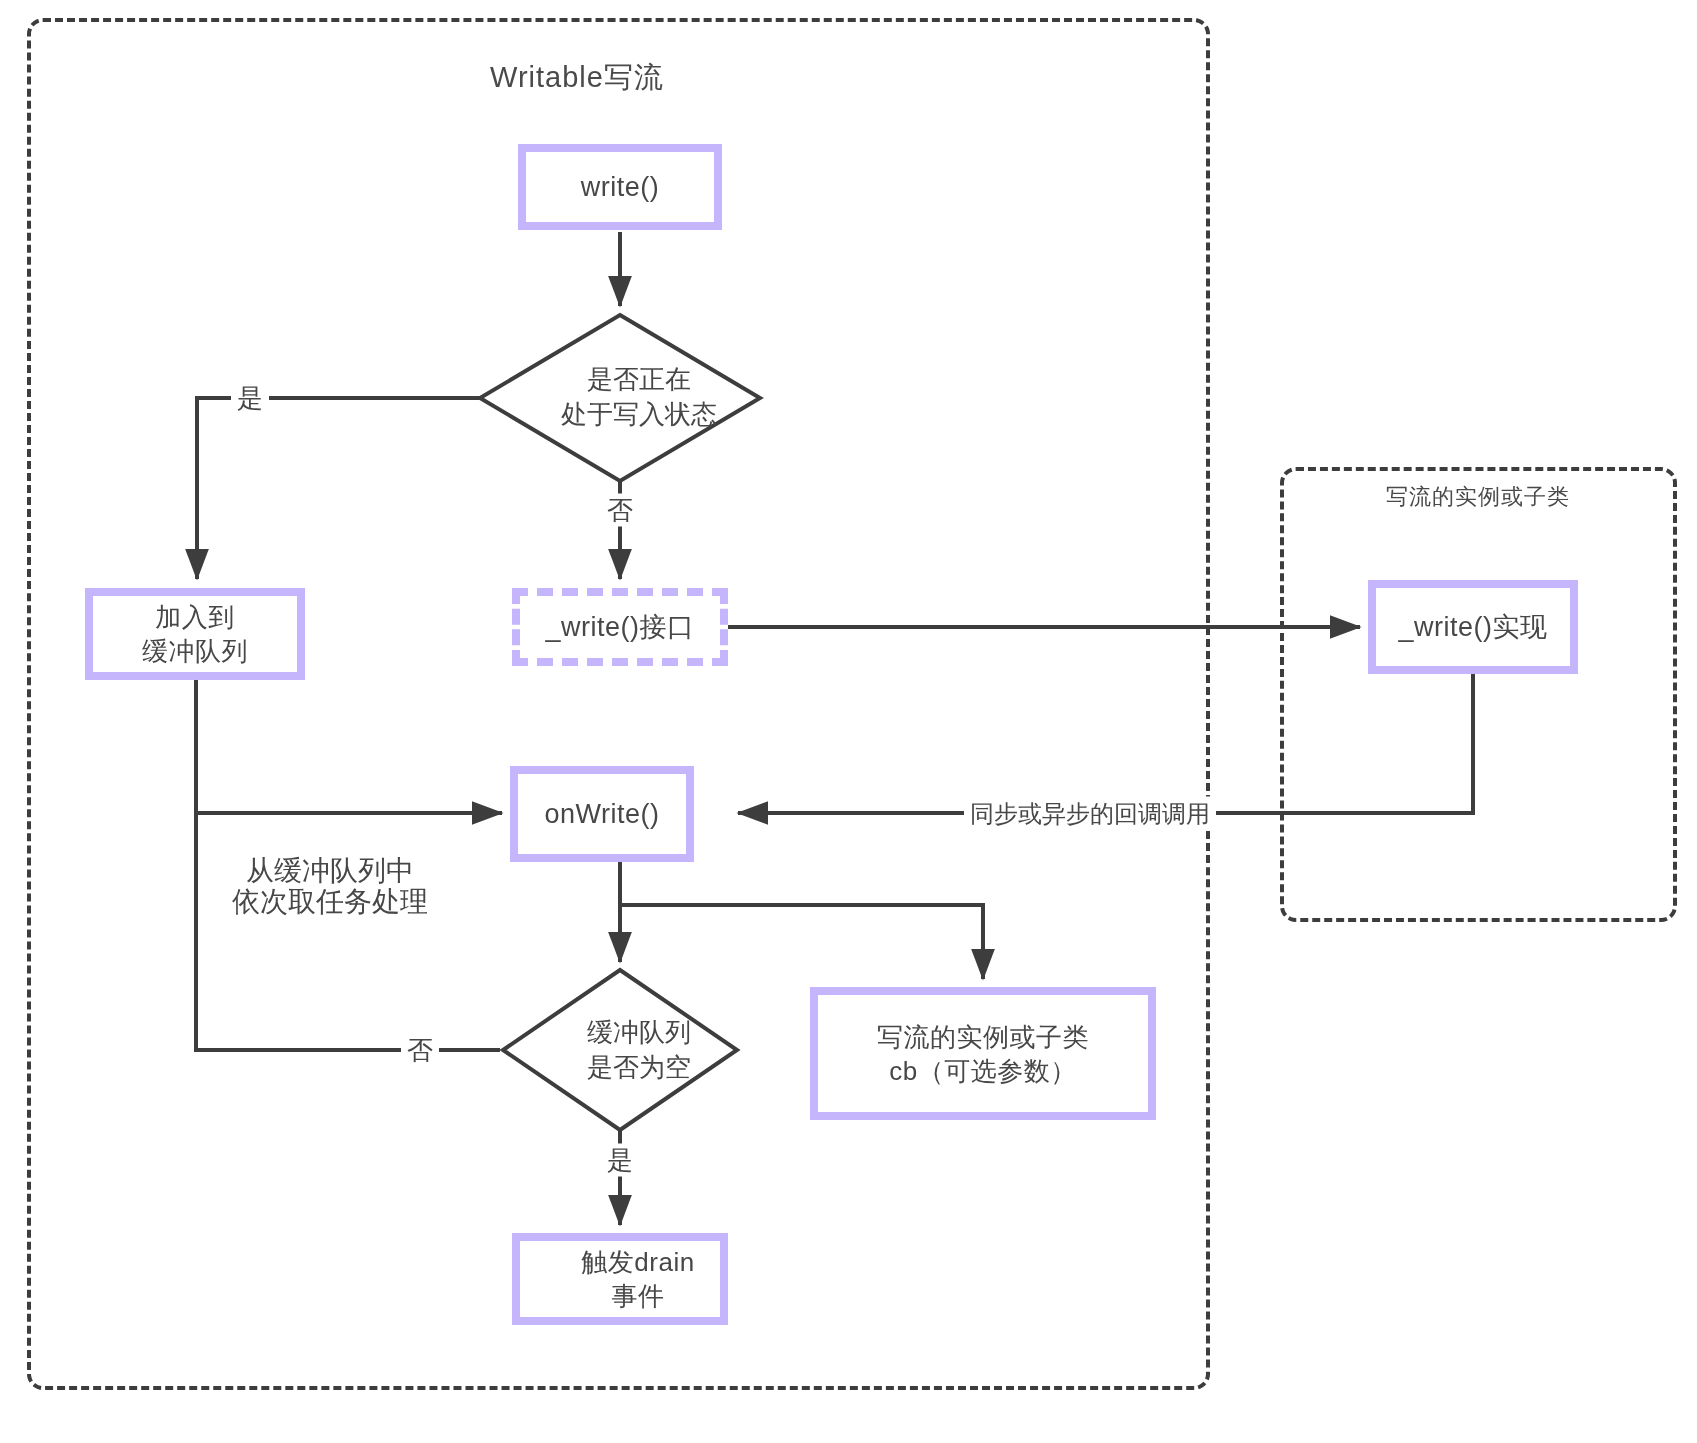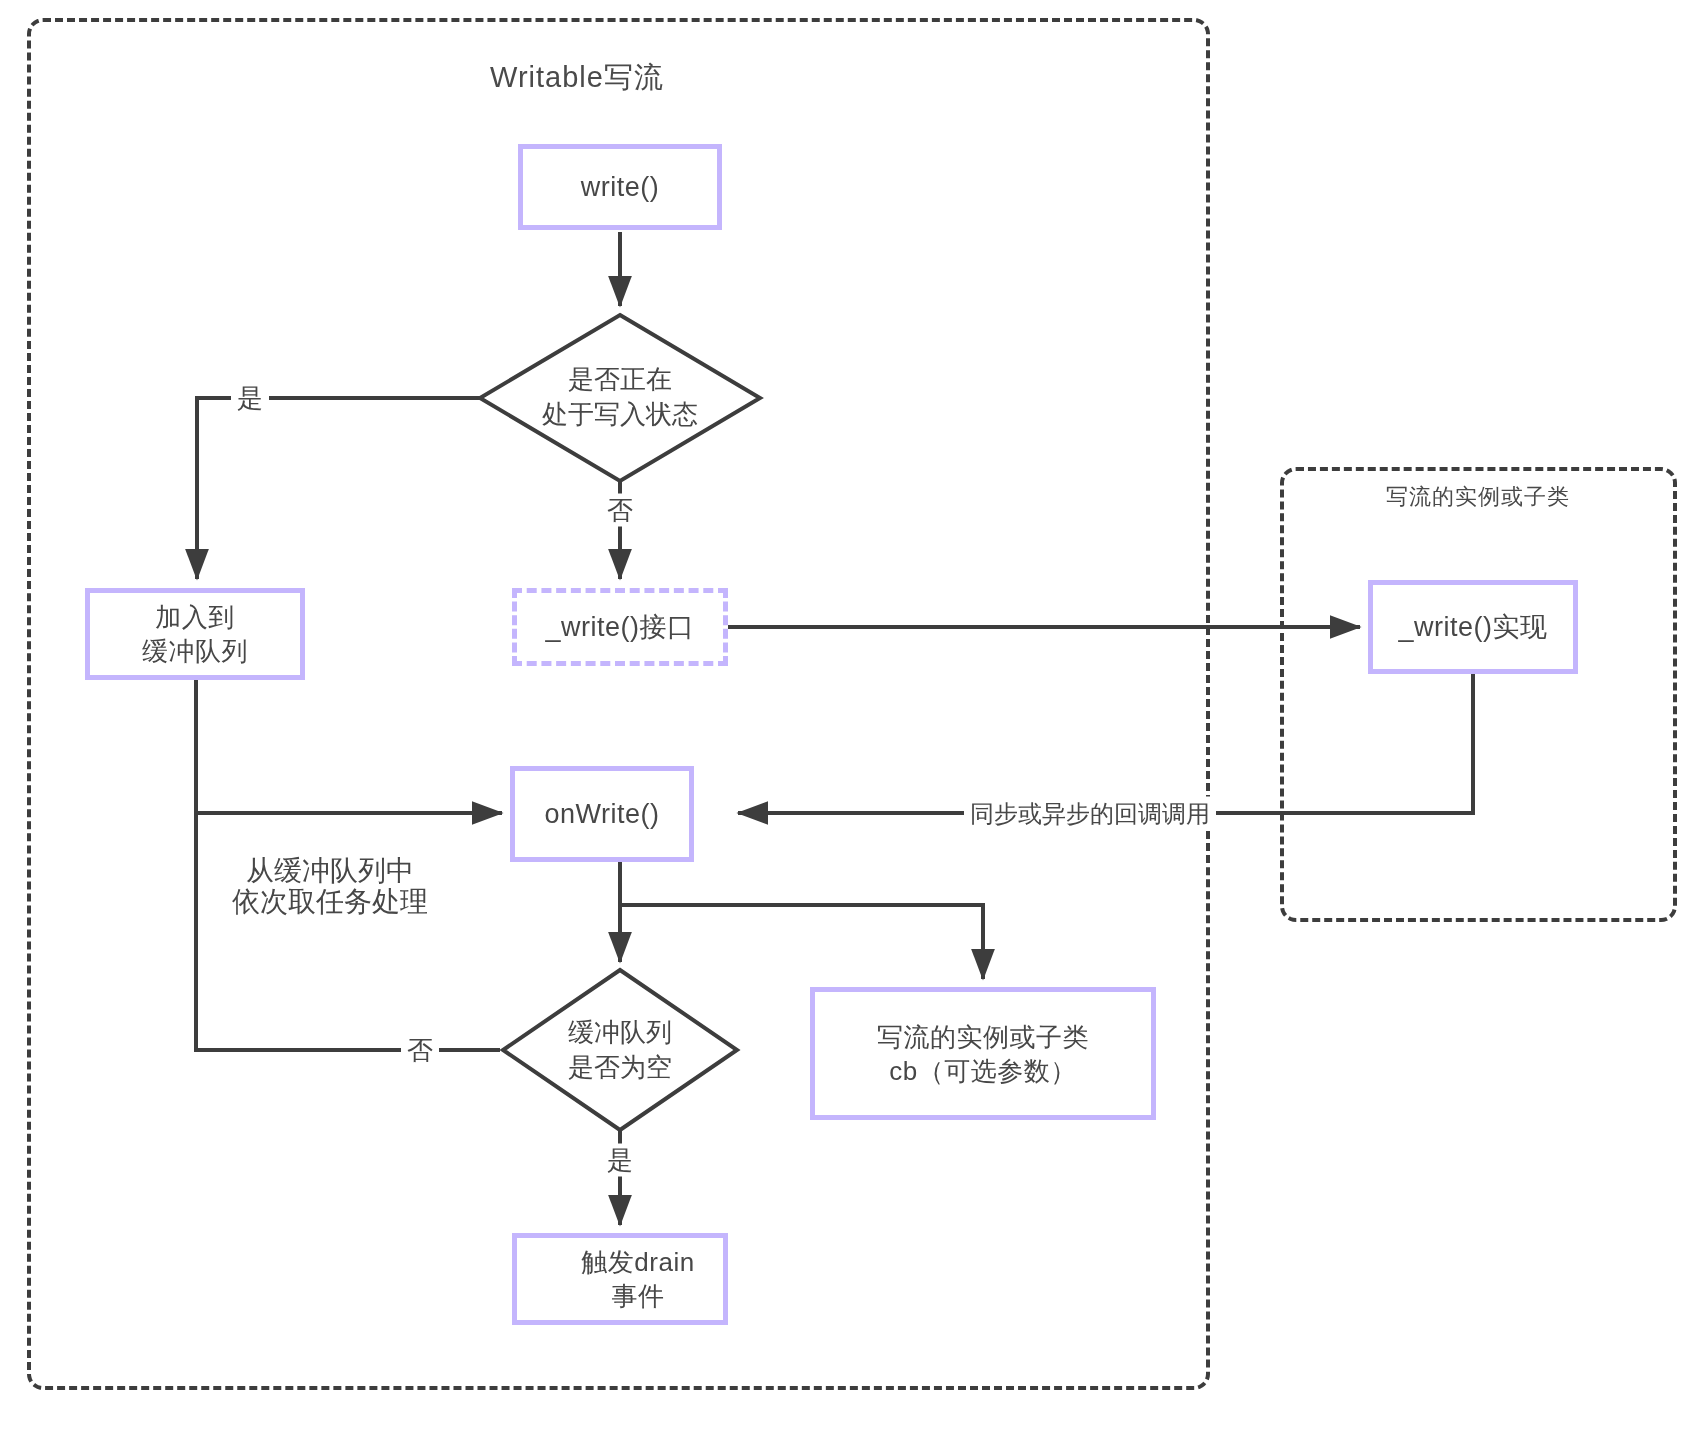--- a/index.html
+++ b/index.html
@@ -16,21 +16,21 @@
 
   .container-dashed {
     position: absolute;
     border: 4px dashed #3d3d3d;
     border-radius: 16px;
     box-sizing: border-box;
     background: transparent;
   }
   .node {
     position: absolute;
-    border: 5px solid #c4b5fd;
+    border: 8px solid #c4b5fd;
     background: #ffffff;
     box-sizing: border-box;
     display: flex;
     flex-direction: column;
     align-items: center;
     justify-content: center;
     font-size: 27px;
     line-height: 34px;
     text-align: center;
     color: #474747;
@@ -38,20 +38,21 @@
   }
   .node.dashed { border-style: dashed; }
   .diamond-text {
     position: absolute;
     transform: translate(-50%, -50%);
     text-align: center;
     font-size: 26px;
     line-height: 35px;
     color: #474747;
     white-space: nowrap;
+    margin-left: 19px;
   }
   .edge-label {
     position: absolute;
     transform: translate(-50%, -50%);
     background: #ffffff;
     padding: 1px 6px;
     font-size: 25px;
     line-height: 31px;
     text-align: center;
     color: #474747;

